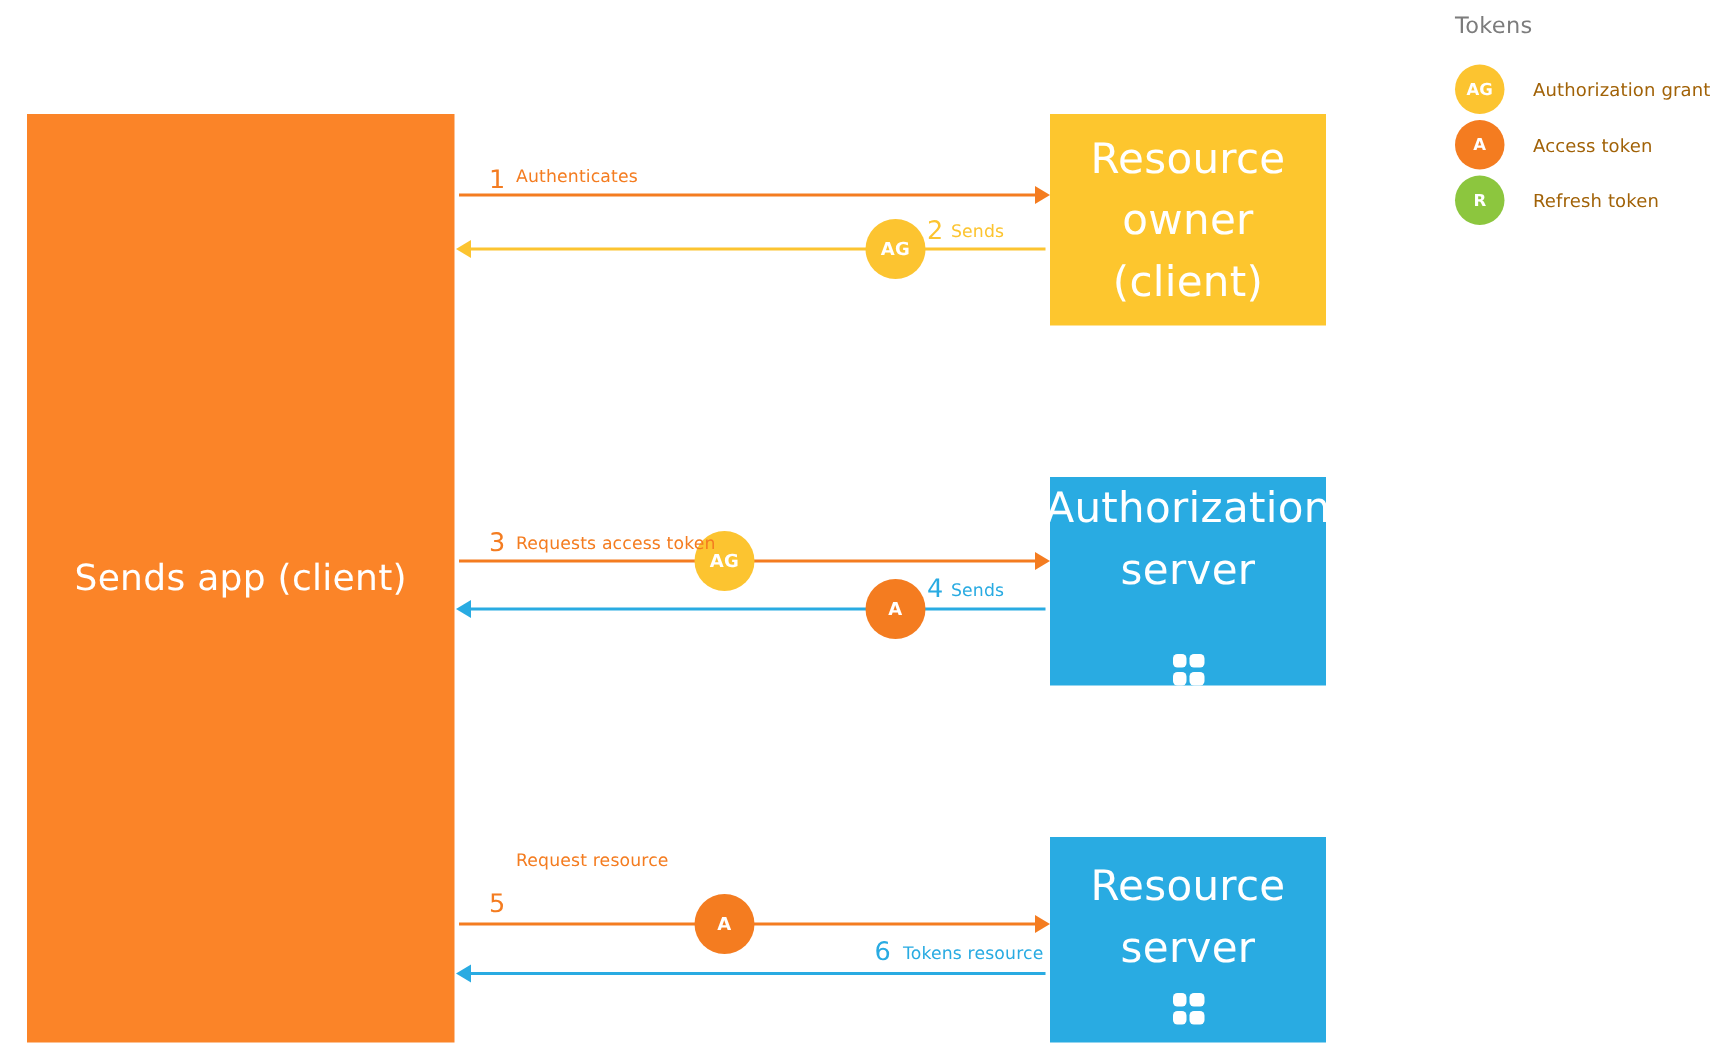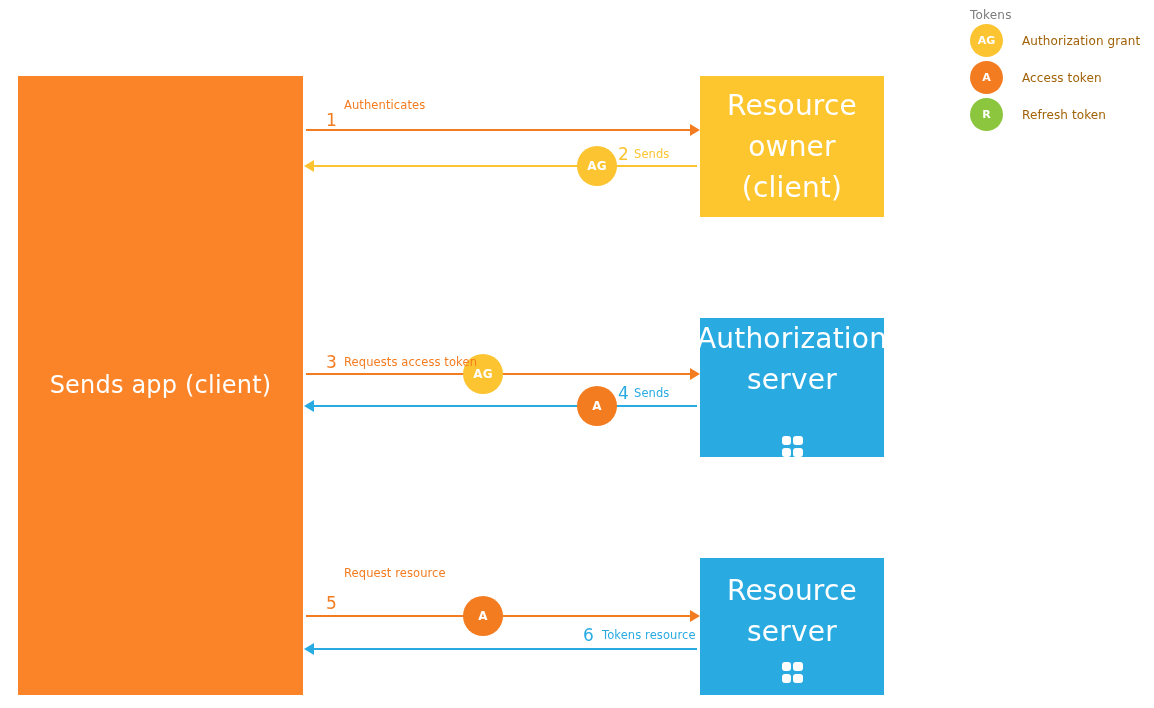--- a/index.html
+++ b/index.html
@@ -136,22 +136,23 @@
   }
 
   
   .legend {
     position: absolute;
     left: 970px;
     top: 8px;
     width: 178px;
   }
   .legend-title {
-    font-size: 12px;
+    font-size: 15px;
     color: #7c7c7c;
+    margin-bottom: 15px;
     letter-spacing: 0.2px;
   }
   .legend-row {
     display: flex;
     align-items: center;
     height: 37px;
   }
   .legend-dot {
     width: 33px;
     height: 33px;
@@ -204,21 +205,21 @@
       <i></i>
         <i></i>
         <i></i>
         <i></i>
     </div>
   </div>
 
   <div class="arrow-line" style="left:306px; top:129px; width:391px; background:#F47C20;"></div>
   <div class="arrow-head head-right" style="left:690px; top:124px; color:#F47C20;"></div>
   <div class="arrow-num" style="left:326px; top:112px; color:#F47C20;">1</div>
-  <div class="arrow-text" style="left:344px; top:100px; color:#F47C20;">Authenticates</div>
+  <div class="arrow-text" style="left:344px; top:112px; color:#F47C20;">Authenticates</div>
 
   <div class="arrow-line" style="left:308px; top:165px; width:389px; background:#FCC430;"></div>
   <div class="arrow-head head-left" style="left:304px; top:160px; color:#FCC430;"></div>
   <div class="token-badge" style="left:577px; top:146px; background:#FCC430;">AG</div>
   <div class="arrow-num" style="left:618px; top:146px; color:#FCC430;">2</div>
   <div class="arrow-text" style="left:634px; top:149px; color:#FCC430;">Sends</div>
 
   <div class="arrow-line" style="left:306px; top:373px; width:391px; background:#F47C20;"></div>
   <div class="arrow-head head-right" style="left:690px; top:368px; color:#F47C20;"></div>
   <div class="token-badge" style="left:463px; top:354px; background:#FCC430;">AG</div>

